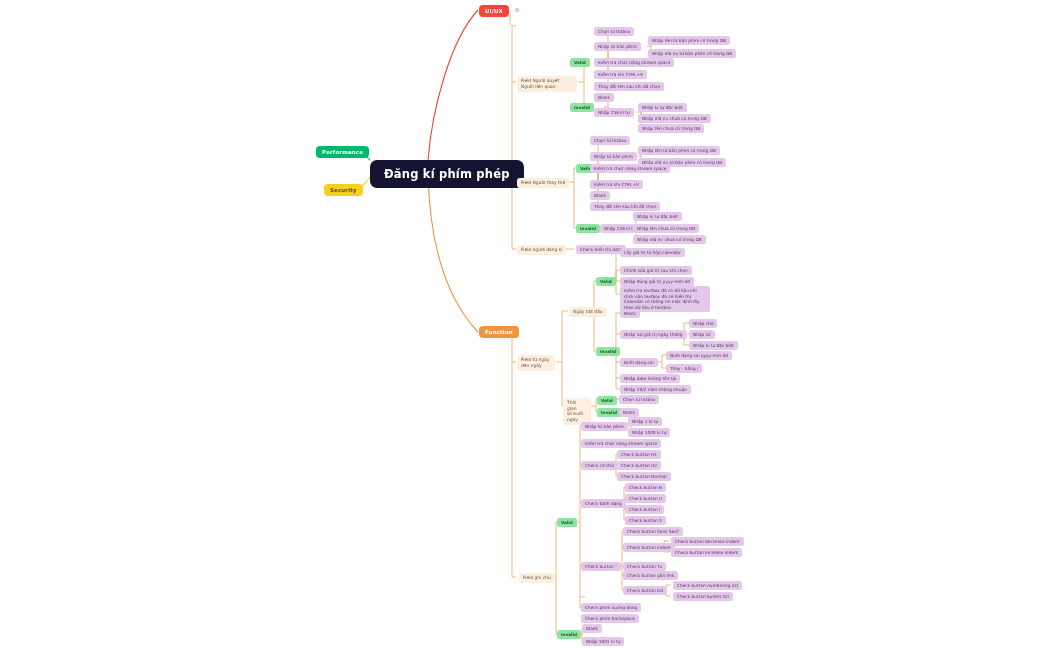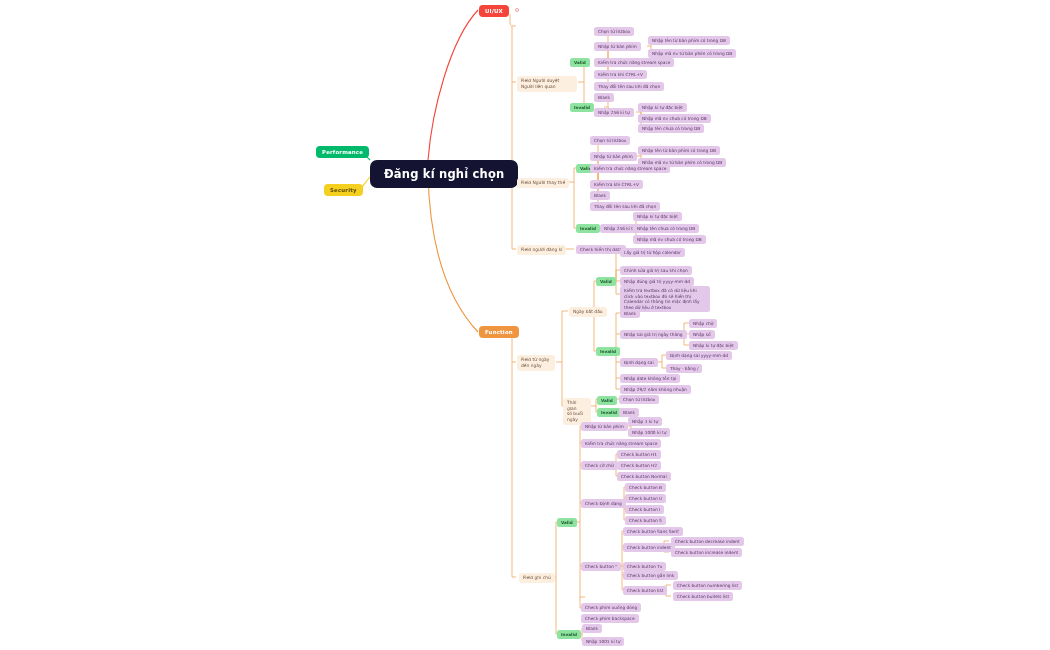--- a/index.html
+++ b/index.html
@@ -174,21 +174,21 @@
       <path d="M664,547 L664,552 L669,552"></path>
       <path d="M660,590 L666,590 L666,585 L671,585"></path>
       <path d="M666,590 L666,596 L671,596"></path>
       <path d="M576,634 L582,634"></path>
       <path d="M582,628 L582,641"></path>
       <path d="M582,628 L586,628"></path>
       <path d="M582,641 L586,641"></path>
     </g>
   </svg>
 
-  <div class="node root" style="left:370px;top:160px;">Đăng kí nghỉ chọn</div>
+  <div class="node root" style="left:370px;top:160px;">Đăng kí phím phép</div>
 
   <div class="node pill perf" style="left:316px;top:146px;">Performance</div>
   <div class="node pill sec" style="left:324px;top:184px;">Security</div>
   <div class="node pill uiux" style="left:479px;top:5px;">UI/UX</div>
   <div class="node pill func" style="left:479px;top:326px;">Function</div>
   <div class="dot" style="left:515px;top:8px;"></div>
 
   <div class="node cream" style="left:517px;top:76px;width:60px;">Field Người duyệt
 Người liên quan</div>
   <div class="node badge" style="left:570px;top:58px;">Valid</div>

